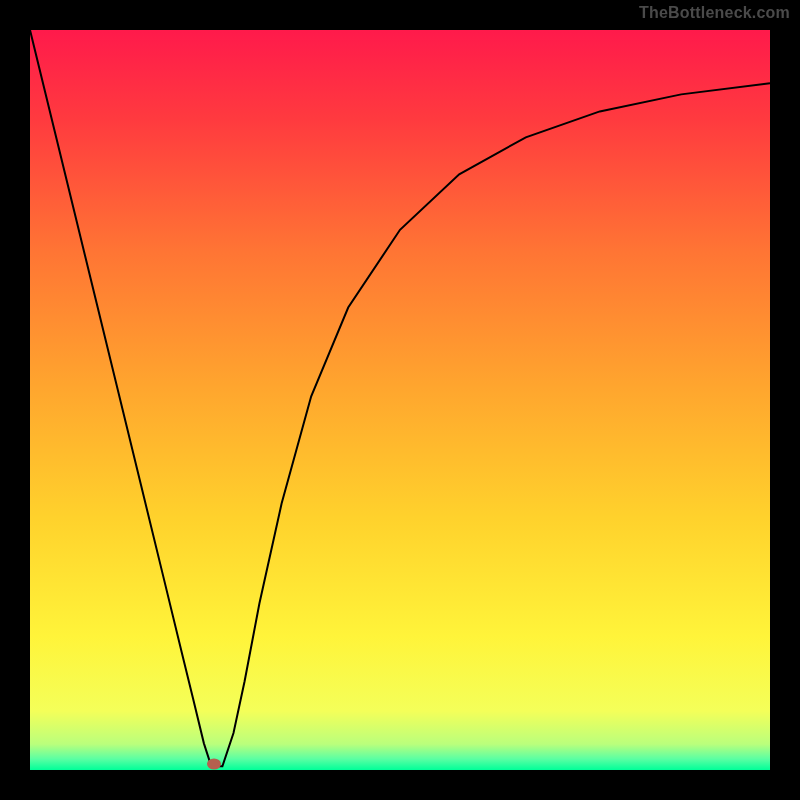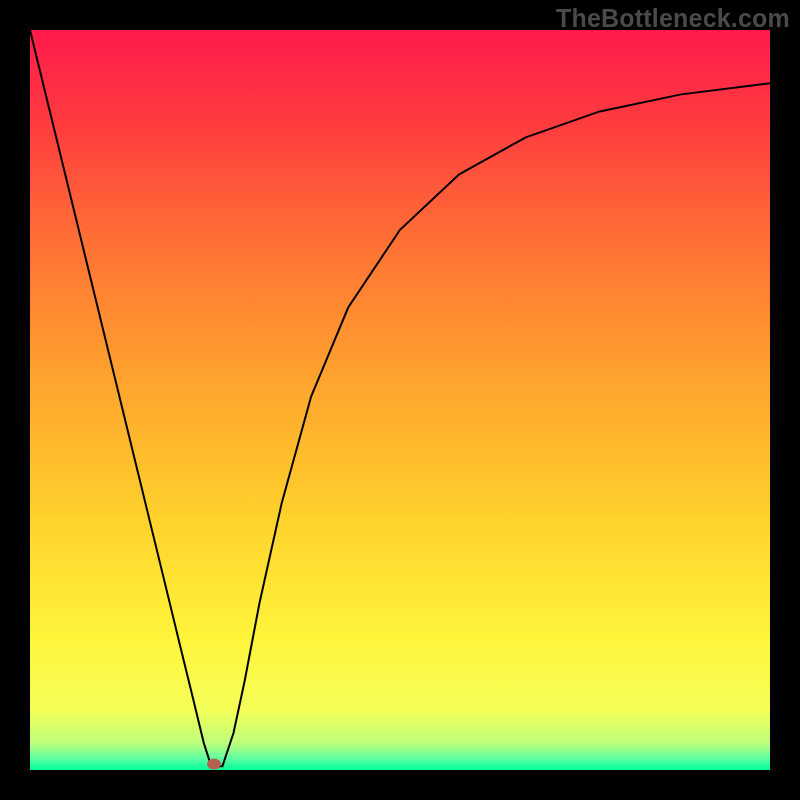--- a/index.html
+++ b/index.html
@@ -15,21 +15,21 @@
     position: relative;
     width: 800px;
     height: 800px;
     background: #000;
   }
   .watermark {
     position: absolute;
     top: 4px;
     right: 10px;
     color: #4a4a4a;
-    font-size: 25px;
+    font-size: 16px;
     font-weight: 600;
     letter-spacing: 0.2px;
     z-index: 5;
   }
   .plot-area {
     position: absolute;
     left: 30px;
     top: 30px;
     width: 740px;
     height: 740px;

